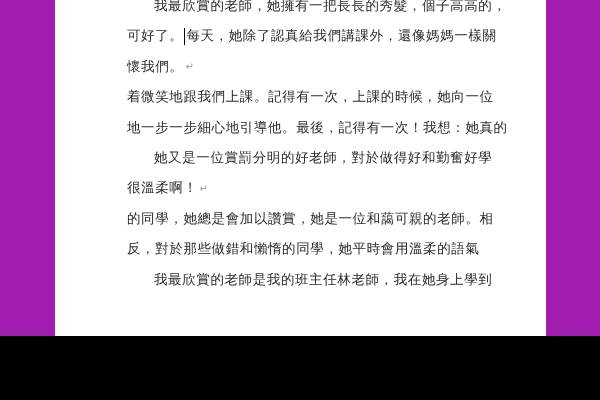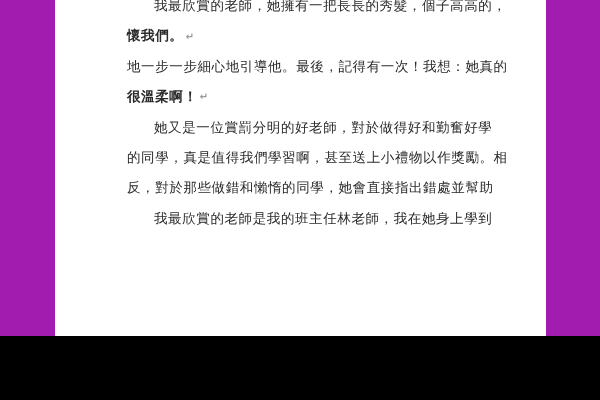--- a/index.html
+++ b/index.html
@@ -40,21 +40,20 @@
     .line {
       position: relative;
       height: 30.4px;
       line-height: 30.4px;
       white-space: nowrap;
       text-align: justify;
       text-align-last: justify;
     }
     .line.last-in-para {
       text-align-last: left;
-      font-weight: bold;
     }
     .line.indent {
       padding-left: 27px;
     }
     .para-mark {
       color: #9a9a9a;
       font-size: 10px;
       margin-left: 2px;
       vertical-align: middle;
       font-family: "DejaVu Sans", sans-serif;
@@ -74,39 +73,45 @@
 </head>
 <body>
 
 <div class="viewport">
   <div class="page">
     <div class="text-body">
 
       <div class="line indent">
         <span class="line-text">我最欣賞的老師，她擁有一把長長的秀髮，個子高高的，</span>
       </div>
+      <div class="line">
+        <span class="line-text">可好了。</span><span class="cursor"></span><span class="line-text">每天，她除了認真給我們講課外，還像媽媽一樣關</span>
+      </div>
       <div class="line last-in-para">
         <span class="line-text">懷我們。</span><span class="para-mark">↵</span>
       </div>
 
       <div class="line">
+        <span class="line-text">着微笑地跟我們上課。記得有一次，上課的時候，她向一位</span>
+      </div>
+      <div class="line">
         <span class="line-text">地一步一步細心地引導他。最後，記得有一次！我想：她真的</span>
       </div>
+      <div class="line indent">
+        <span class="line-text">她又是一位賞罰分明的好老師，對於做得好和勤奮好學</span>
+      </div>
+
       <div class="line last-in-para">
         <span class="line-text">很溫柔啊！</span><span class="para-mark">↵</span>
       </div>
-
-      <div class="line indent">
-        <span class="line-text">她又是一位賞罰分明的好老師，對於做得好和勤奮好學</span>
+      <div class="line">
+        <span class="line-text">的同學，她總是會加以讚賞，她是一位和藹可親的老師。相</span>
       </div>
       <div class="line">
-        <span class="line-text">的同學，真是值得我們學習啊，甚至送上小禮物以作獎勵。相</span>
-      </div>
-      <div class="line">
-        <span class="line-text">反，對於那些做錯和懶惰的同學，她會直接指出錯處並幫助</span>
+        <span class="line-text">反，對於那些做錯和懶惰的同學，她平時會用溫柔的語氣</span>
       </div>
 
       <div class="line indent">
         <span class="line-text">我最欣賞的老師是我的班主任林老師，我在她身上學到</span>
       </div>
 
     </div>
   </div>
 </div>
 

